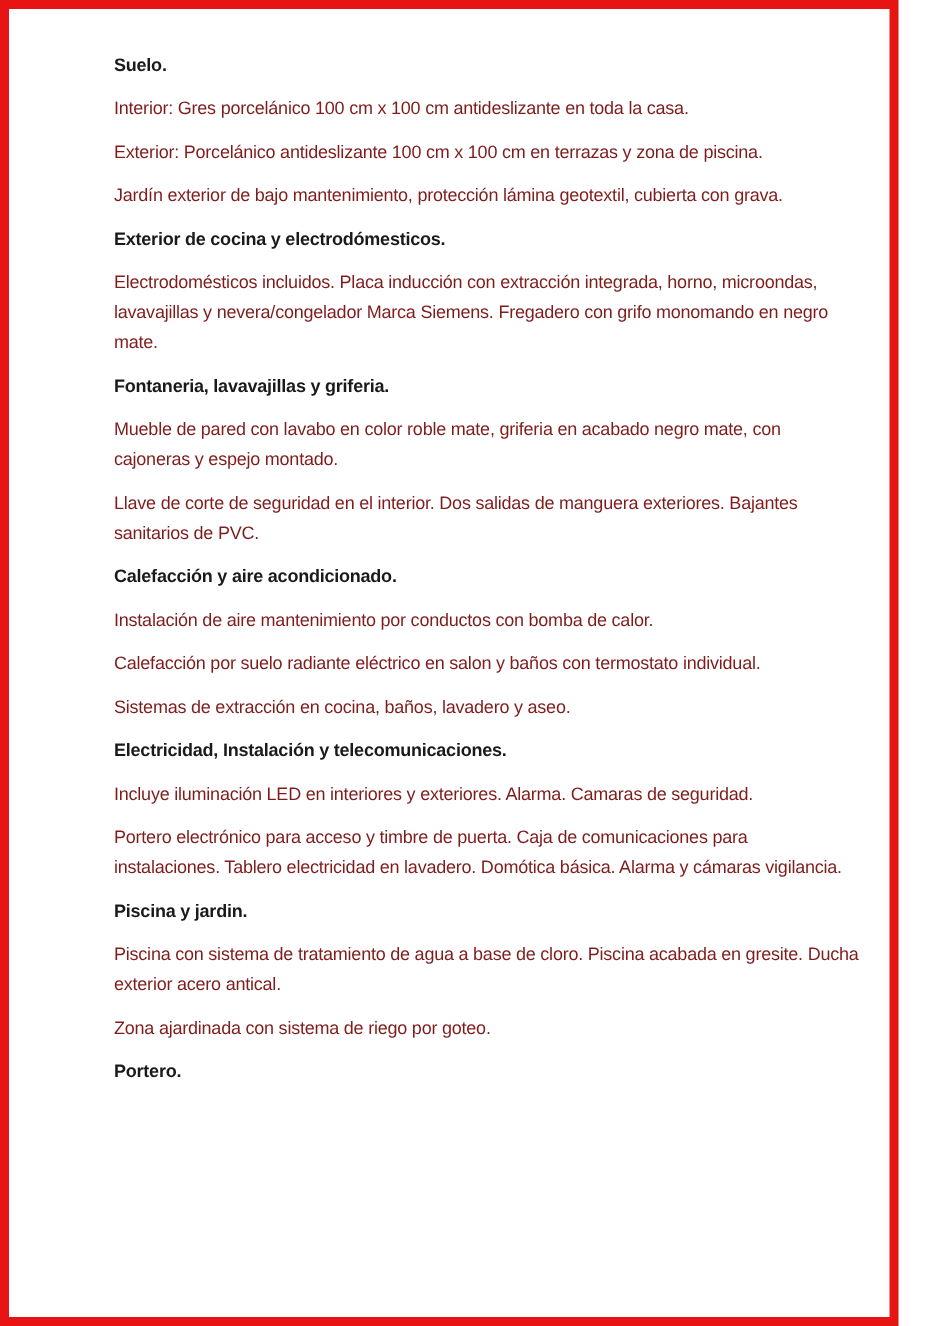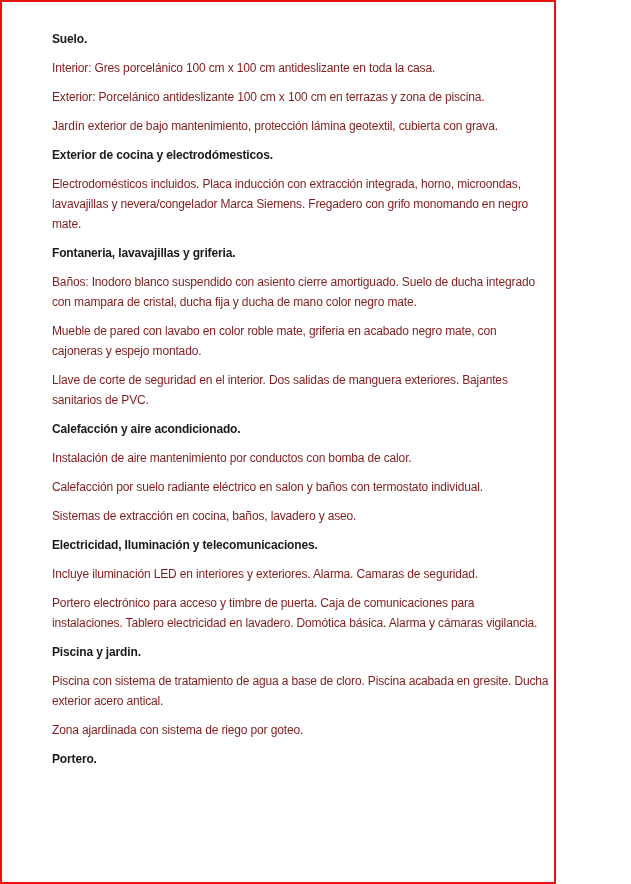--- a/index.html
+++ b/index.html
@@ -3,26 +3,27 @@
 <meta charset="utf-8">
 <style>
   html, body {
     margin: 0;
     padding: 0;
     background: #ffffff;
   }
   .page {
     position: relative;
     box-sizing: border-box;
-    width: 556px;
+    width: 599px;
     height: 884px;
     background: #ffffff;
-    border: 2px solid #0369a1;
+    border: 6px solid #0369a1;
     overflow: hidden;
     font-family: "Liberation Sans", "DejaVu Sans", sans-serif;
+    padding-left: 20px;
   }
   .content {
     padding: 27px 12px 0 50px;
   }
   .content p {
     margin: 0 0 9px 0;
     font-size: 12px;
     line-height: 20px;
     letter-spacing: -0.15px;
     color: #7f1d1d;
@@ -47,37 +48,35 @@
 
   <section>
     <p class="heading">Exterior de cocina y electrodómesticos.</p>
         <p class="para">Electrodomésticos incluidos. Placa inducción con extracción integrada, horno, microondas,
 lavavajillas y nevera/congelador Marca Siemens. Fregadero con grifo monomando en negro
 mate.</p>
       </section>
 
   <section>
     <p class="heading">Fontaneria, lavavajillas y griferia.</p>
-  <p class="para">Baños: Inodoro blanco suspendido con asiento cierre amortiguado. Suelo de ducha integrado
-con mampara de cristal, ducha fija y ducha de mano color negro mate.</p>
         <p class="para">Mueble de pared con lavabo en color roble mate, griferia en acabado negro mate, con
 cajoneras y espejo montado.</p>
         <p class="para">Llave de corte de seguridad en el interior. Dos salidas de manguera exteriores. Bajantes
 sanitarios de PVC.</p>
       </section>
 
   <section>
     <p class="heading">Calefacción y aire acondicionado.</p>
   <p class="para">Instalación de aire mantenimiento por conductos con bomba de calor.</p>
         <p class="para">Calefacción por suelo radiante eléctrico en salon y baños con termostato individual.</p>
         <p class="para">Sistemas de extracción en cocina, baños, lavadero y aseo.</p>
       </section>
 
   <section>
-    <p class="heading">Electricidad, Iluminación y telecomunicaciones.</p>
+    <p class="heading">Electricidad, Instalación y telecomunicaciones.</p>
   <p class="para">Incluye iluminación LED en interiores y exteriores. Alarma. Camaras de seguridad.</p>
         <p class="para">Portero electrónico para acceso y timbre de puerta. Caja de comunicaciones para
 instalaciones. Tablero electricidad en lavadero. Domótica básica. Alarma y cámaras vigilancia.</p>
       </section>
 
   <section>
     <p class="heading">Piscina y jardin.</p>
   <p class="para">Piscina con sistema de tratamiento de agua a base de cloro. Piscina acabada en gresite. Ducha
 exterior acero antical.</p>
         <p class="para">Zona ajardinada con sistema de riego por goteo.</p>

